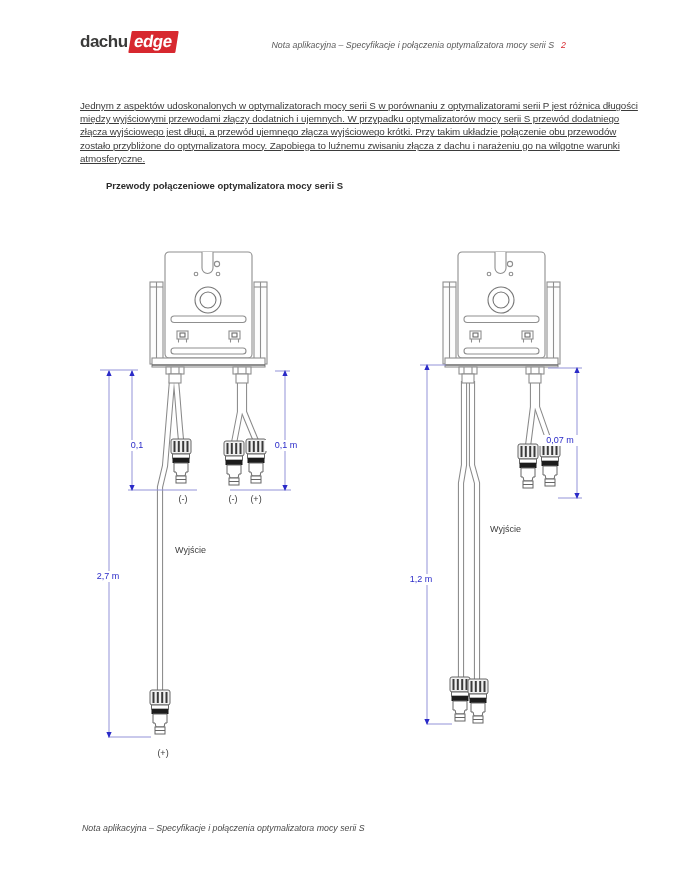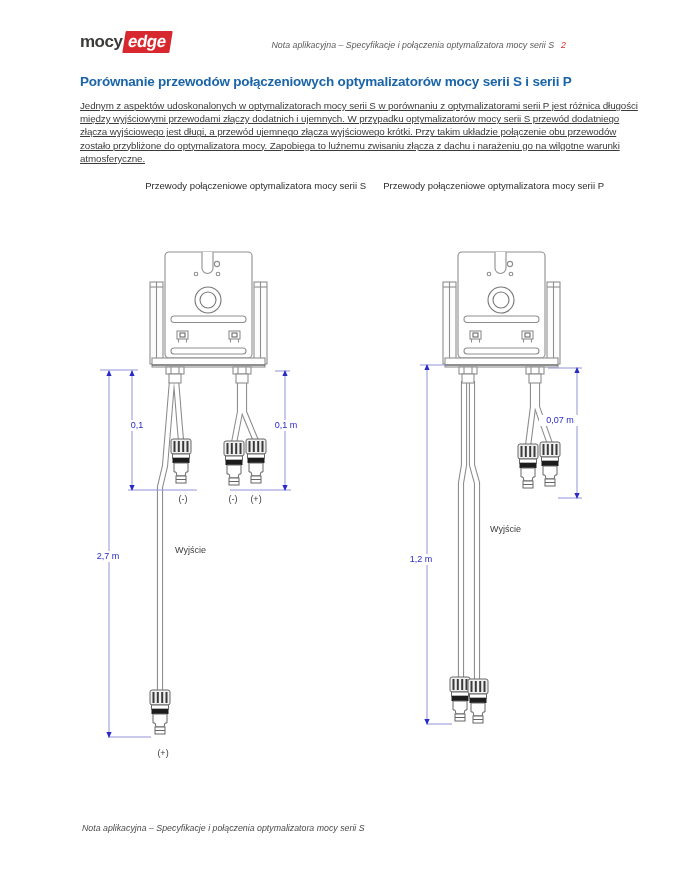--- a/index.html
+++ b/index.html
@@ -16,52 +16,50 @@
     transform:skewX(-9deg);margin-left:2px;border-radius:1px;}
   .header-right{left:240px;top:40px;width:326px;text-align:right;font-style:italic;
     font-size:8.8px;color:#5a5a5a;white-space:nowrap;}
   .page-num{color:#d7282f;margin-left:7px;}
   
   .doc-title{left:80px;top:74px;width:560px;color:#1a64a8;font-weight:bold;
     font-size:13.5px;letter-spacing:-0.2px;}
   .body-text{left:80px;top:99px;width:558px;font-size:9.8px;line-height:13.2px;
     letter-spacing:-0.1px;color:#3b3b3b;text-decoration:underline;}
   
-  .fig-header{top:180px;font-weight:normal;font-size:9.5px;color:#2b2b2b;text-align:right;}
+  .fig-header{top:180px;font-weight:bold;font-size:9.5px;color:#2b2b2b;text-align:left;}
   .fig-header.s{left:106px;width:260px;}
   .fig-header.p{left:364px;width:240px;}
   
   .lbl{font-size:9px;color:#3c3c3c;text-align:center;line-height:10.5px;white-space:nowrap;}
-  .lbl.dim{color:#2a2ac8;background:#fff;padding:0 1px;}
+  .lbl.dim{color:#2a2ac8;background:#fff;padding:0 1px;margin-top:20px;}
   .lbl.left-align{text-align:left;}
   .caption{left:80px;top:784px;width:555px;text-align:center;font-size:9px;color:#2e2e2e;}
   .footer{left:82px;top:823px;font-style:italic;font-size:8.8px;color:#4a4a4a;white-space:nowrap;}
   svg{display:block;}
   .co{stroke:#8a8a8a;stroke-width:6.2;fill:none;stroke-linejoin:round;}
   .ci{stroke:#fff;stroke-width:4.1;fill:none;stroke-linejoin:round;}
   .dimline{stroke:#9393d8;stroke-width:1;fill:none;}
   .dimarrow{fill:#2a2ac8;stroke:none;}
 </style>
 </head>
 <body>
 
 <div class="page">
 
   <div class="abs logo">
-    <span class="logo-solar">mocy</span><span class="logo-edge-box">edge</span>
+    <span class="logo-solar">dachu</span><span class="logo-edge-box">edge</span>
   </div>
   <div class="abs header-right">
     <span>Nota aplikacyjna – Specyfikacje i połączenia optymalizatora mocy serii S</span><span class="page-num">2</span>
   </div>
 
-  <div class="abs doc-title">Porównanie przewodów połączeniowych optymalizatorów mocy serii S i serii P</div>
   <div class="abs body-text">Jednym z aspektów udoskonalonych w optymalizatorach mocy serii S w porównaniu z optymalizatorami serii P jest różnica długości między wyjściowymi przewodami złączy dodatnich i ujemnych. W przypadku optymalizatorów mocy serii S przewód dodatniego złącza wyjściowego jest długi, a przewód ujemnego złącza wyjściowego krótki. Przy takim układzie połączenie obu przewodów zostało przybliżone do optymalizatora mocy. Zapobiega to luźnemu zwisaniu złącza z dachu i narażeniu go na wilgotne warunki atmosferyczne.</div>
 
   <div class="abs fig-header s">Przewody połączeniowe optymalizatora mocy serii S</div>
-  <div class="abs fig-header p">Przewody połączeniowe optymalizatora mocy serii P</div>
 
   <svg width="0" height="0" style="position:absolute">
     <defs>
       <g id="optimizer">
         <g stroke="#8f8f8f" stroke-width="1.1" fill="none">
 
           <rect x="-15" y="30" width="13" height="82" fill="#fdfdfd"></rect>
           <rect x="89" y="30" width="13" height="82" fill="#fdfdfd"></rect>
           <line x1="-8.5" y1="30" x2="-8.5" y2="112"></line>
           <line x1="95.5" y1="30" x2="95.5" y2="112"></line>

